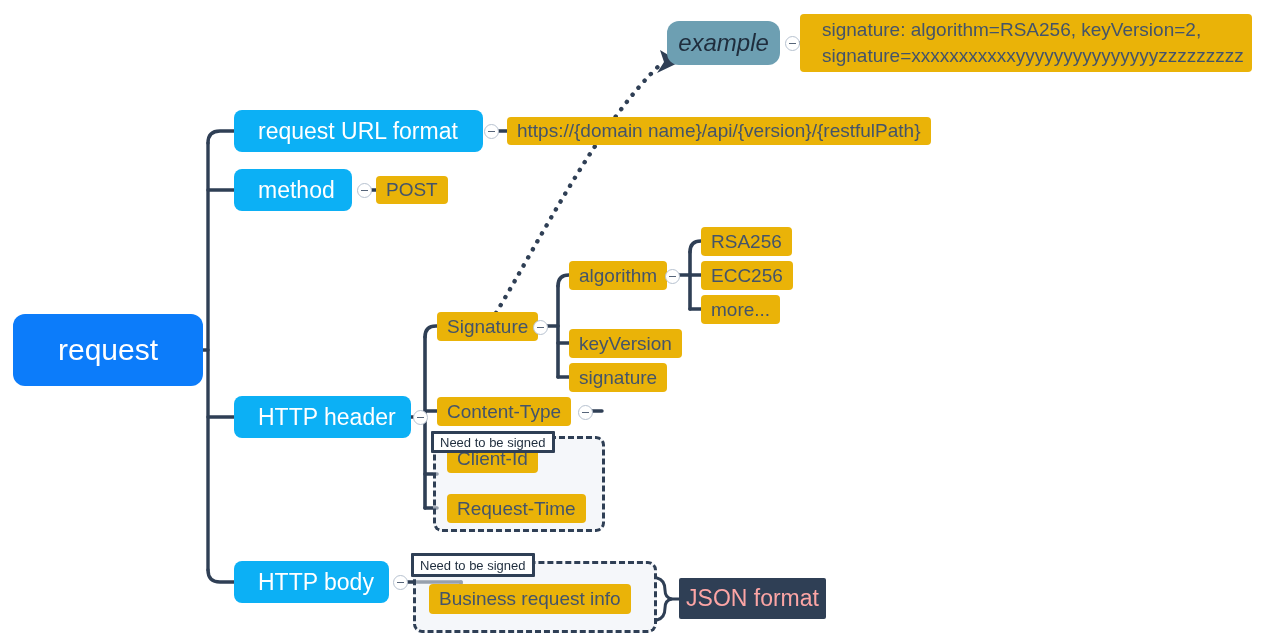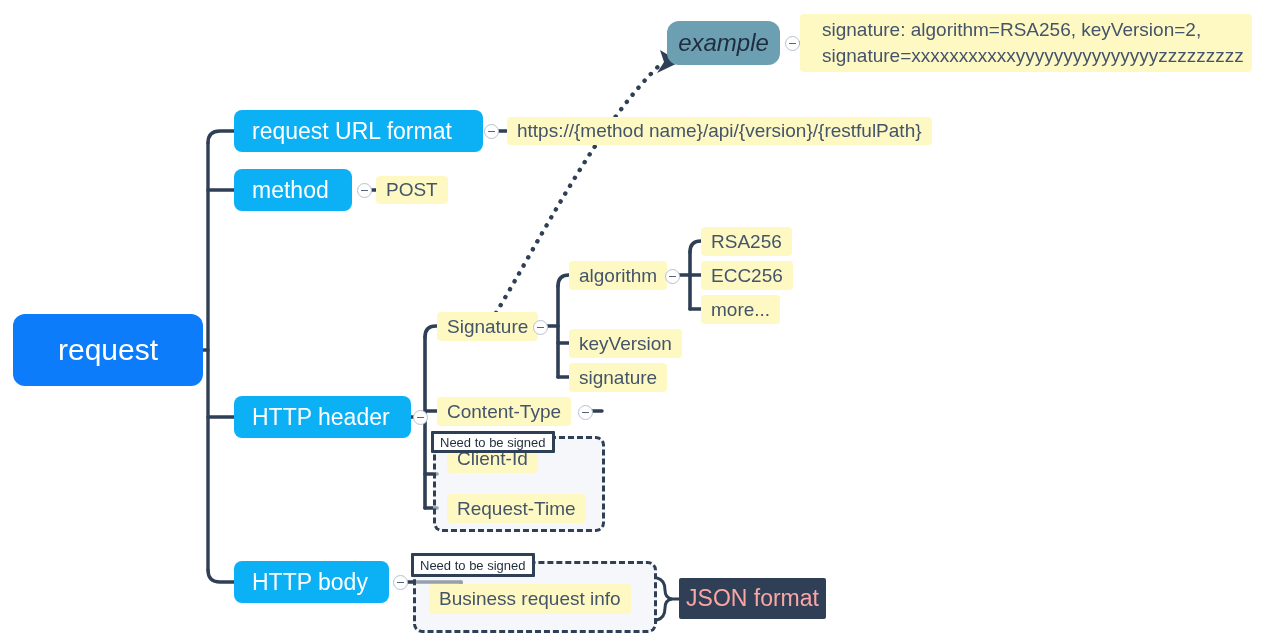--- a/index.html
+++ b/index.html
@@ -17,25 +17,25 @@
   .node{position:absolute;box-sizing:border-box;display:flex;align-items:center;white-space:nowrap;}
 
   
   .root{
     background:#0c7cfa;color:#ffffff;border-radius:12px;
     font-size:30px;padding:0 22px;text-align:right;
   }
   
   .l1{
     background:#0cb0f5;color:#ffffff;border-radius:8px;
-    font-size:23px;padding:0 18px;
+    font-size:23px;padding:0 24px;
   }
   
   .lbl{
-    background:#fef9c3;color:#44546a;border-radius:4px;
+    background:#eab308;color:#44546a;border-radius:4px;
     font-size:19px;padding:0 10px;
   }
   
   .example{
     background:#6d9fb2;color:#1f2d3d;border-radius:12px;
     font-size:24px;font-style:italic;padding:0 18px;
   }
   
   .dark{
     background:#2f3f55;color:#fca5a5;border-radius:2px;
@@ -142,21 +142,21 @@
     <span>request</span>
   </div>
 
   <div class="node l1" style="left:234px;top:110px;width:249px;height:42px;">
     <span>request URL format</span>
   </div>
   <div class="toggle" style="left:484px;top:124px;">
       <i></i>
     </div>
   <div class="node lbl" style="left:507px;top:117px;height:28px;">
-    <span>https://{method name}/api/{version}/{restfulPath}</span>
+    <span>https://{domain name}/api/{version}/{restfulPath}</span>
   </div>
 
   <div class="node l1" style="left:234px;top:169px;width:118px;height:42px;">
     <span>method</span>
   </div>
   <div class="toggle" style="left:357px;top:183px;">
       <i></i>
     </div>
   <div class="node lbl" style="left:376px;top:176px;height:28px;">
     <span>POST</span>

